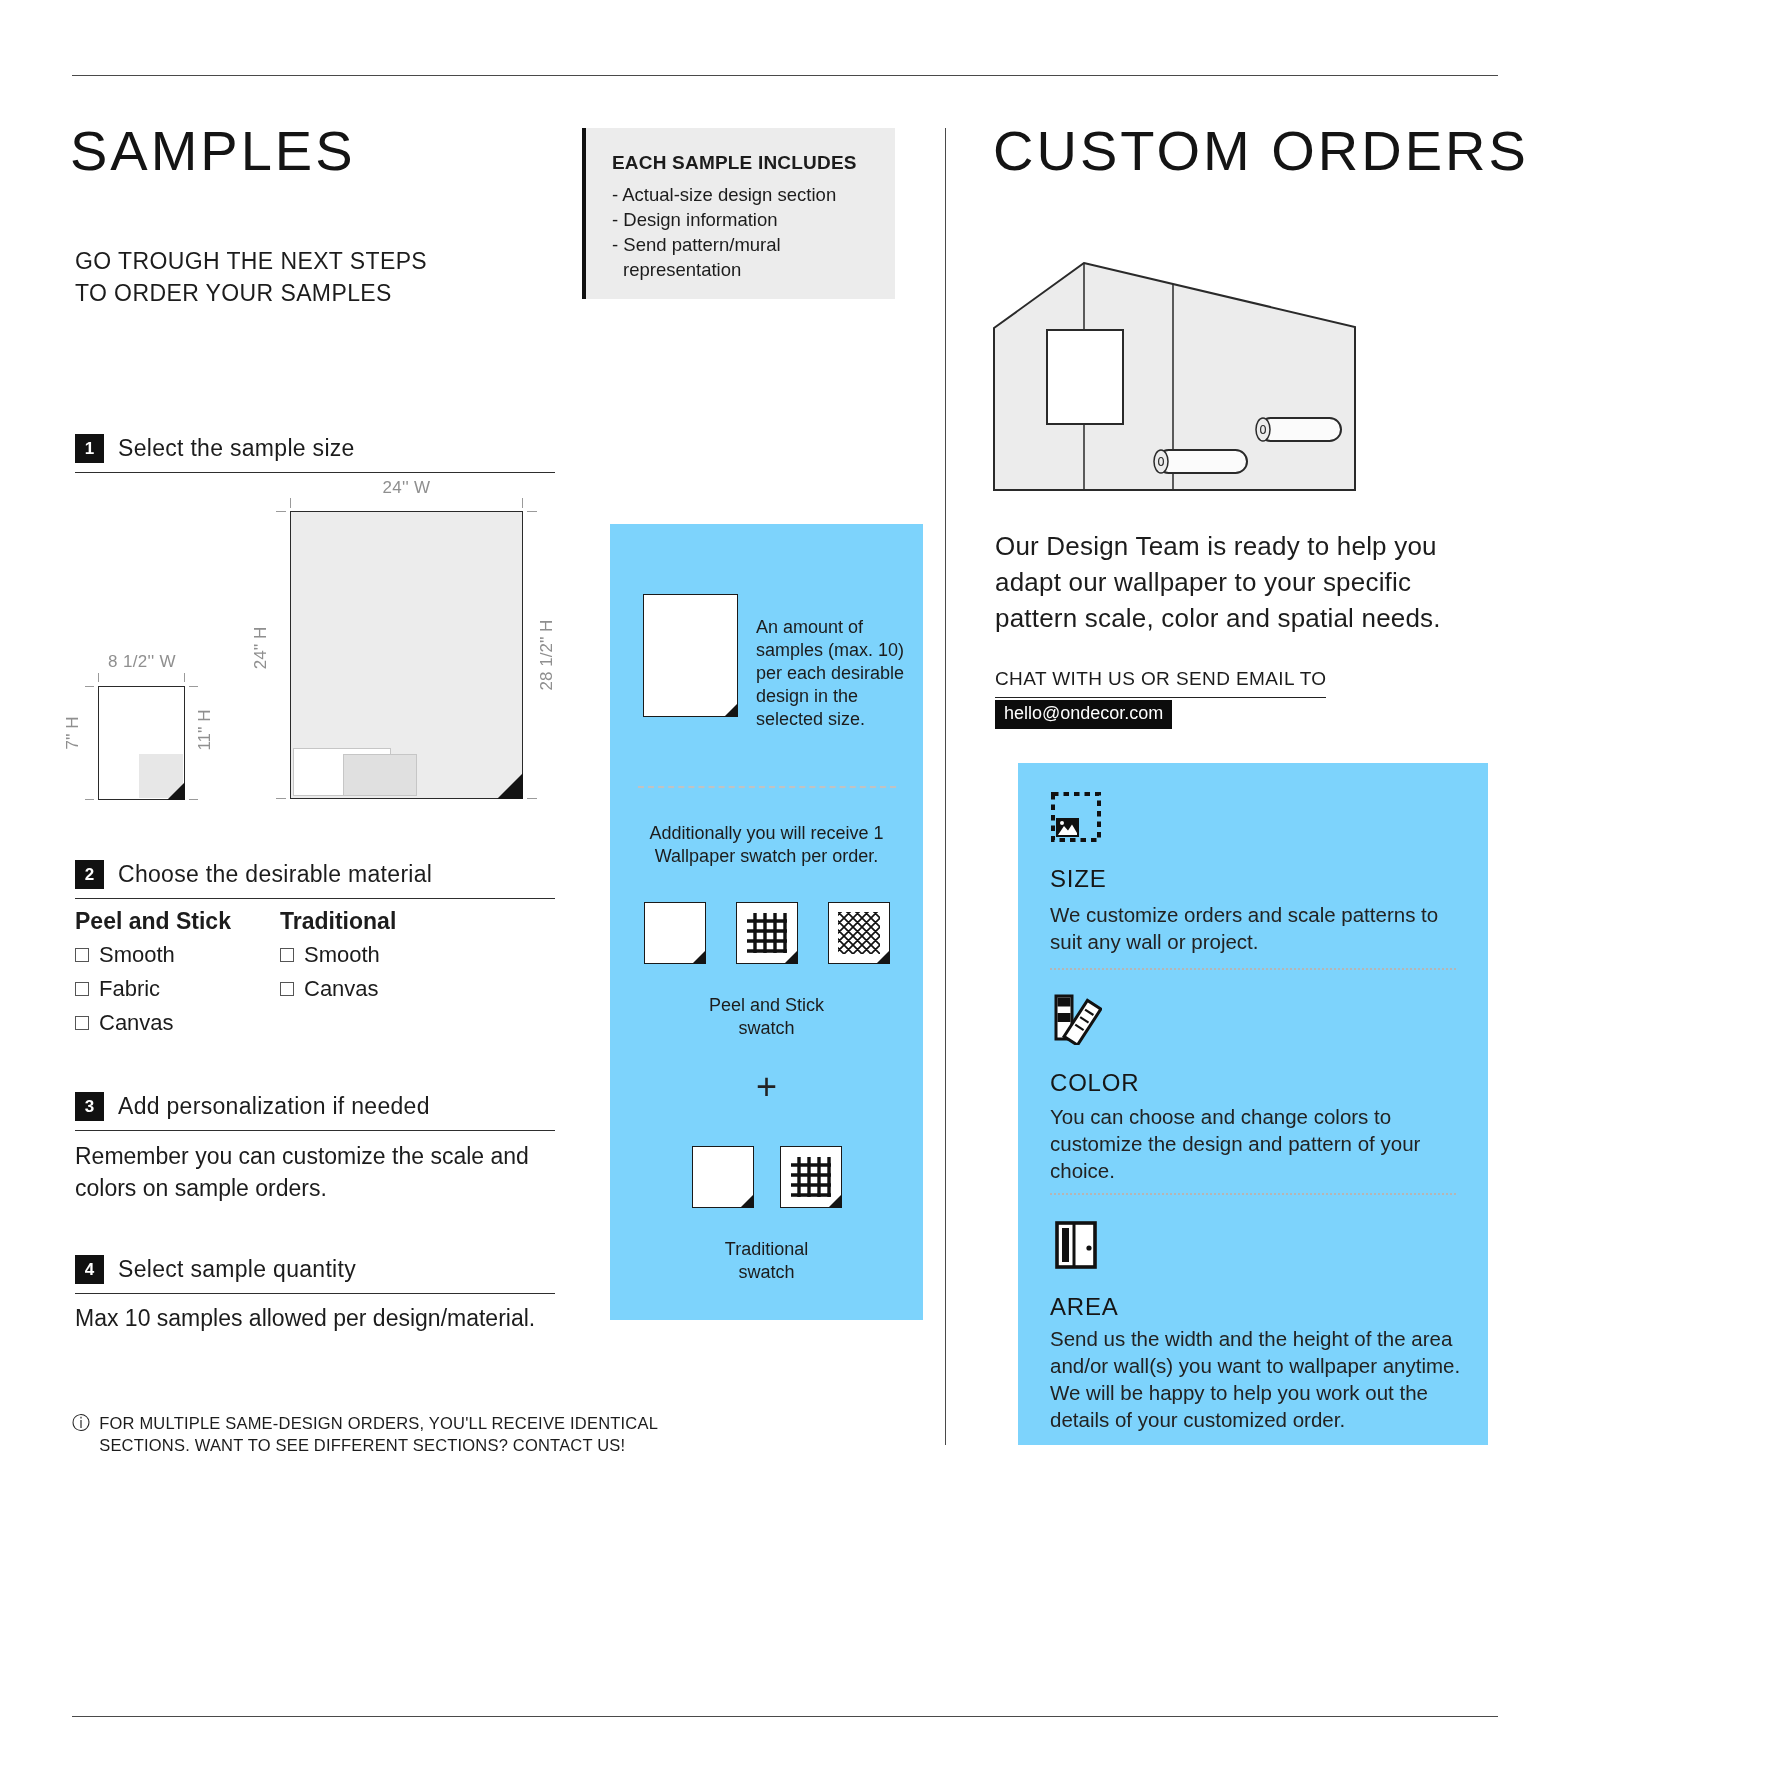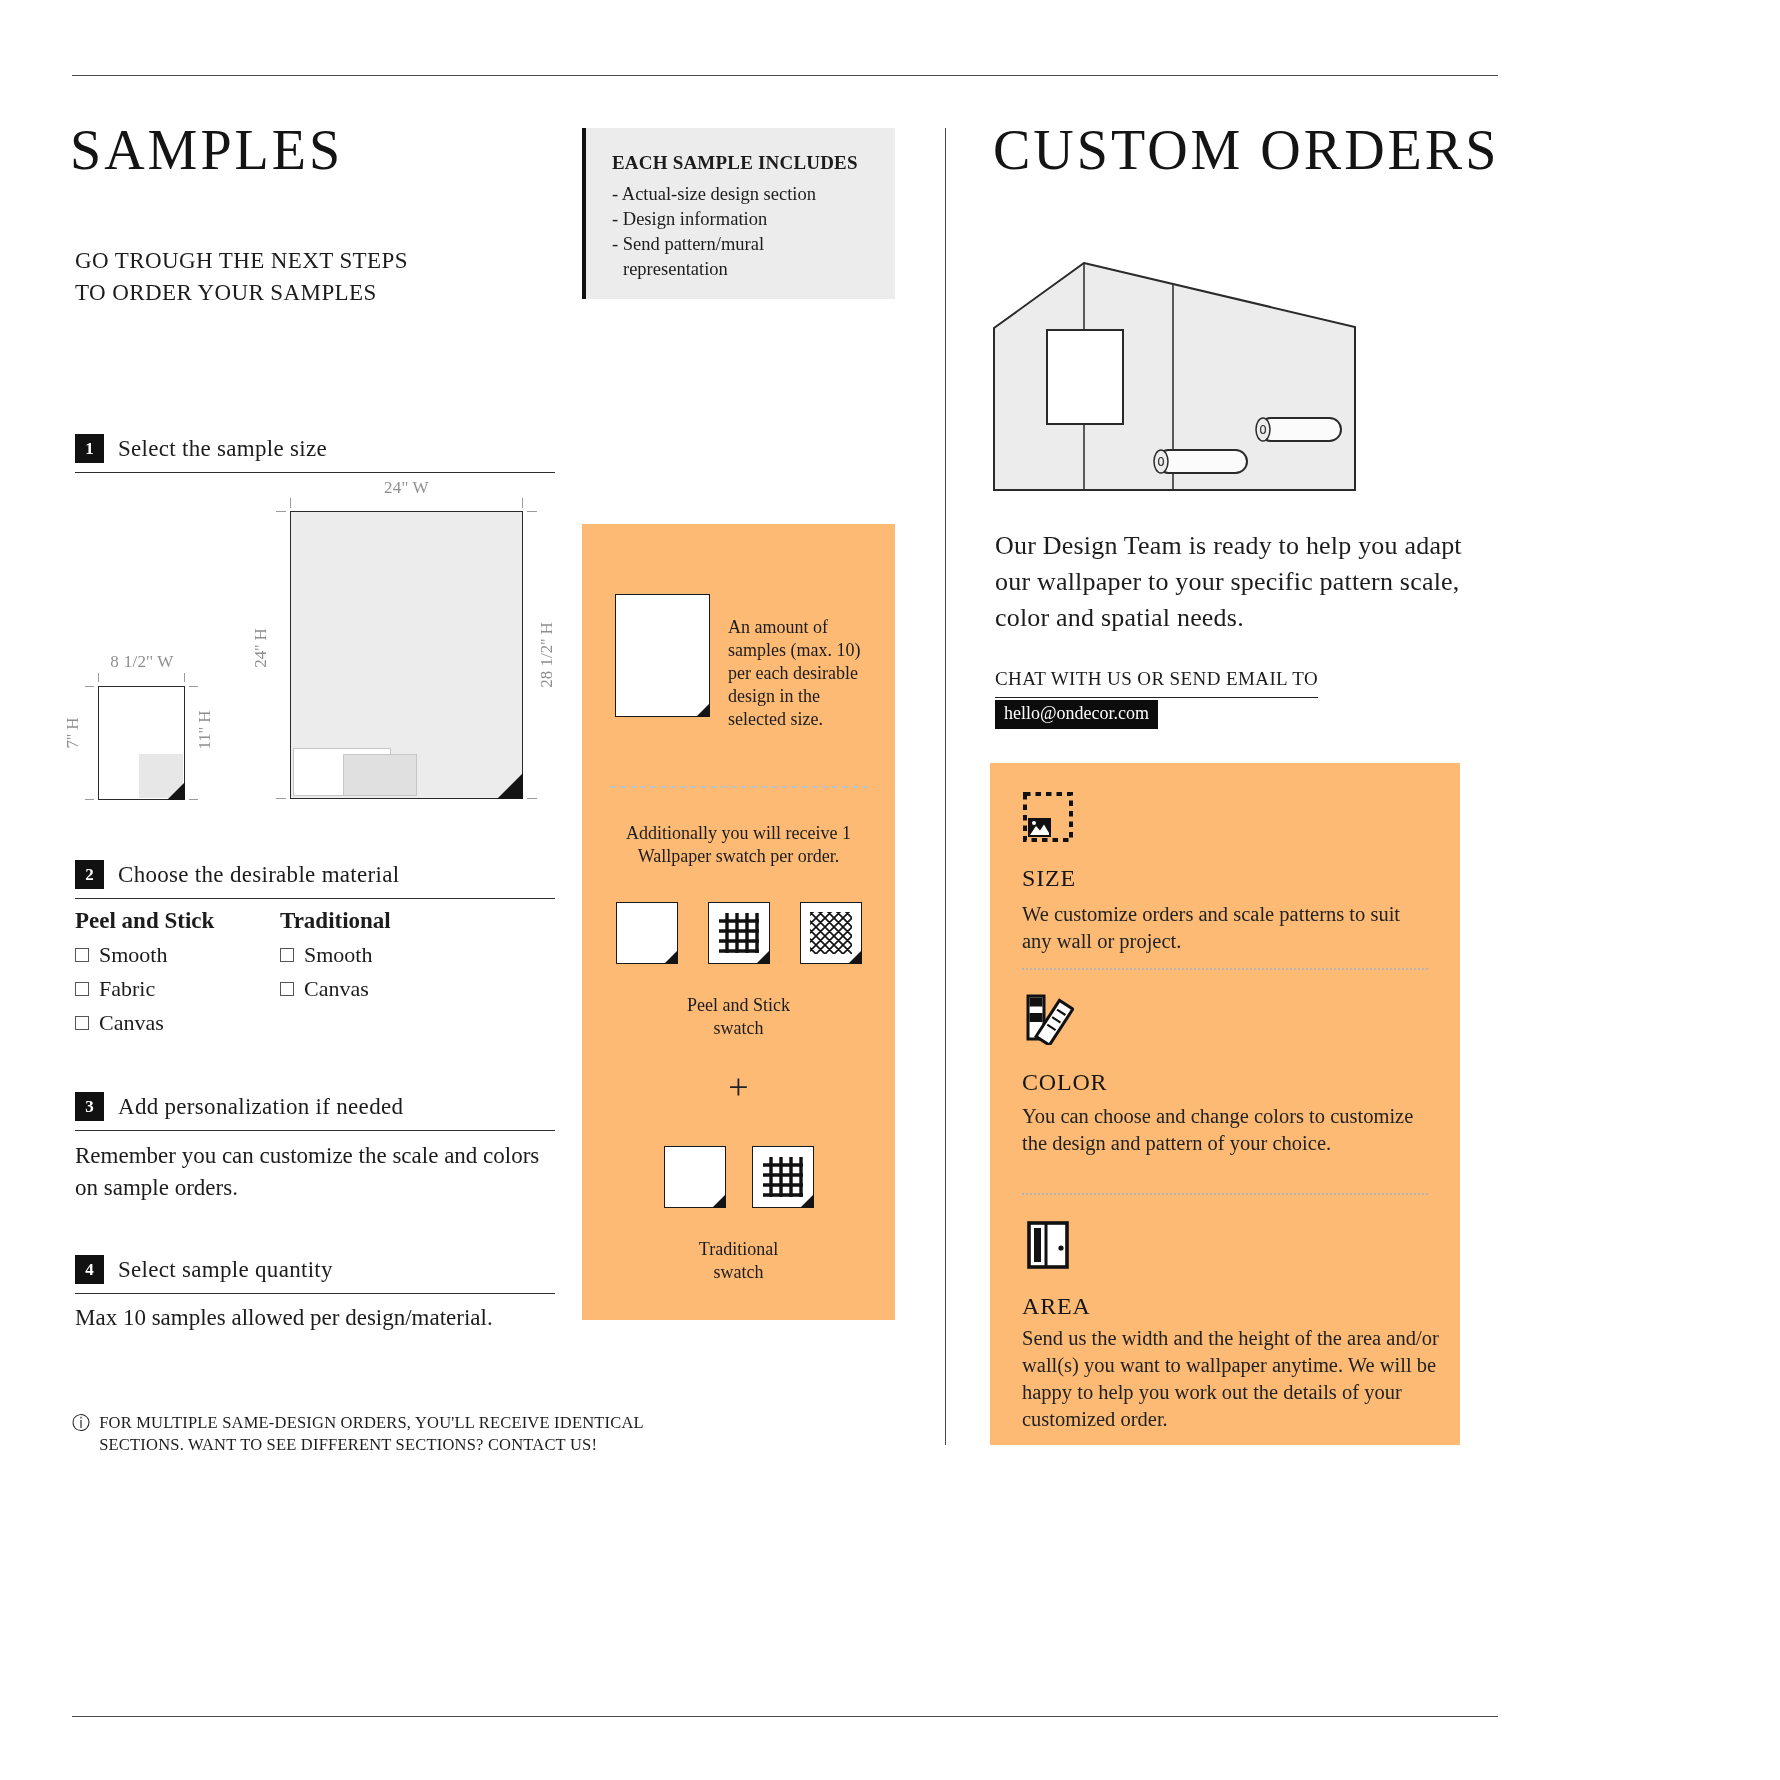--- a/index.html
+++ b/index.html
@@ -1,18 +1,18 @@
 <!DOCTYPE html>
 <html><head>
 <meta charset="utf-8">
 <style>
   * { margin:0; padding:0; box-sizing:border-box; }
   html,body { background:#ffffff; }
   .page { position:relative; width:1780px; height:1780px; background:#ffffff;
-          font-family:Liberation Serif, serif; color:#1c1c1c; overflow:hidden; }
+          font-family:Liberation Sans, sans-serif; color:#1c1c1c; overflow:hidden; }
   .abs { position:absolute; }
   .hr { position:absolute; height:1px; background:#4a4a4a; }
   .vr { position:absolute; width:1px; background:#4a4a4a; }
   .big-title { position:absolute; font-size:56px; letter-spacing:3px; font-weight:400; color:#141414; white-space:nowrap; }
   .intro { position:absolute; font-size:23px; line-height:32px; letter-spacing:0.4px; white-space:pre-line; }
   .step-head { position:absolute; display:flex; align-items:center; gap:14px;
                border-bottom:1px solid #2e2e2e; padding-bottom:9px; width:480px; }
   .step-num { width:29px; height:29px; background:#111; color:#fff; font-size:17px; font-weight:bold;
               display:flex; align-items:center; justify-content:center; flex:0 0 29px; }
   .step-label { font-size:23px; letter-spacing:0.3px; }
@@ -31,21 +31,21 @@
   .mat-opt { font-size:22px; display:flex; align-items:center; gap:10px; cursor:pointer; }
   .cb { width:14px; height:14px; border:1.5px solid #555; display:inline-block; background:#fff; }
   .body-text { position:absolute; font-size:23px; line-height:32px; }
   .footnote { position:absolute; display:flex; gap:9px; font-size:16.5px; line-height:22px; letter-spacing:0.2px; }
   .info-glyph { font-size:18px; line-height:22px; }
   .inc-box { position:absolute; background:#ececec; border-left:4px solid #111; padding:24px 18px 20px 26px; }
   .inc-title { font-size:19px; font-weight:bold; margin-bottom:8px; letter-spacing:0.2px; }
   .inc-item { font-size:18.5px; line-height:25px; padding-left:11px; text-indent:-11px; }
   .bar { position:absolute; background:#101010; color:#fff; display:flex; align-items:center;
          justify-content:center; font-size:23px; letter-spacing:2.5px; }
-  .panel { position:absolute; background:#fdba74; }
+  .panel { position:absolute; background:#7dd3fc;margin-left:28px; }
   .sheet { position:absolute; background:#fff; border:1.5px solid #1a1a1a; }
   .swatch { width:62px; height:62px; background:#fff; border:1.5px solid #1a1a1a; position:relative; flex:0 0 62px; }
   .swatch svg { position:absolute; left:6px; top:6px; width:48px; height:48px; }
   .caption { position:absolute; text-align:center; font-size:18px; line-height:23px; white-space:pre-line; }
   .plus { position:absolute; font-size:36px; font-weight:400; text-align:center; color:#222; }
   .mid-text { position:absolute; font-size:18px; line-height:23px; }
   .dashed { position:absolute; border-top:2px dashed #c2c2c2; }
   .dotted { position:absolute; border-top:2px dotted #b5b5b5; }
   .row { position:absolute; display:flex; justify-content:center; }
   .custom-intro { position:absolute; font-size:26px; line-height:36px; letter-spacing:0.2px; }

